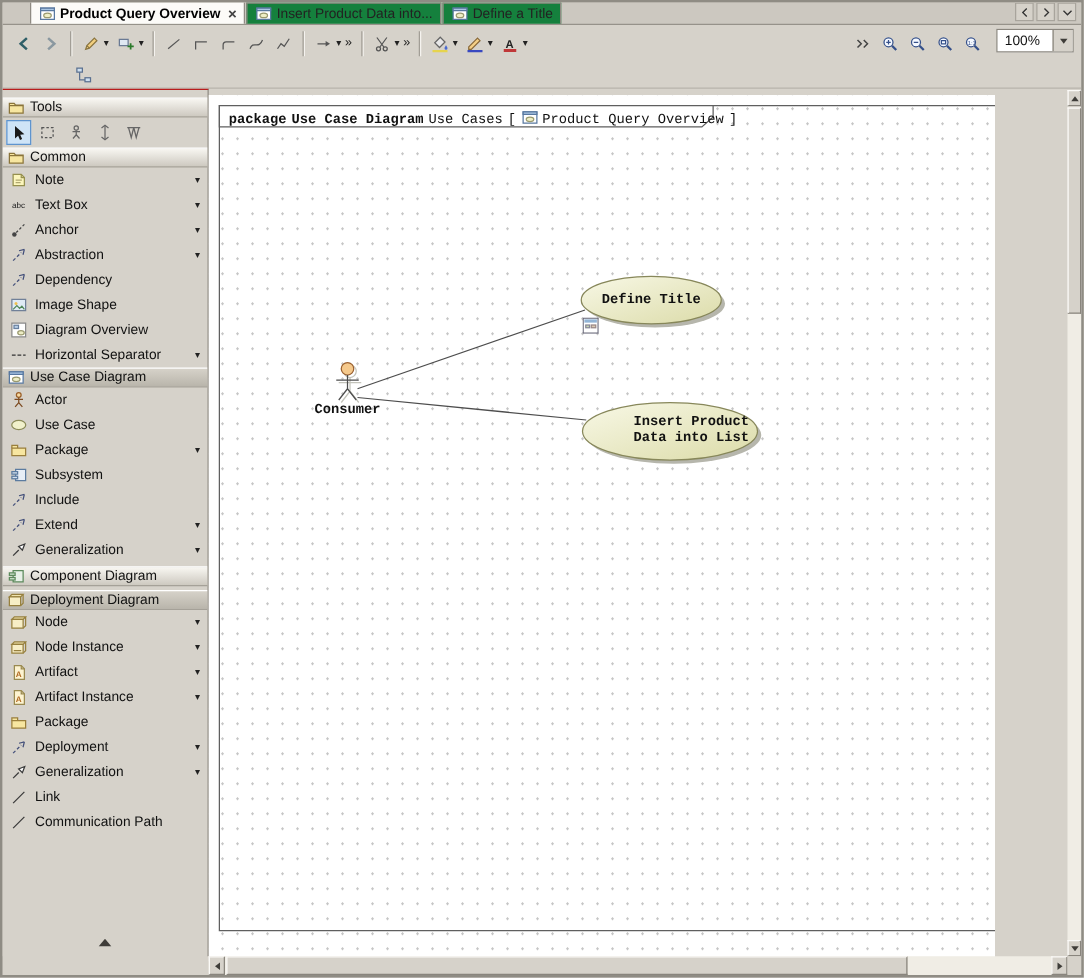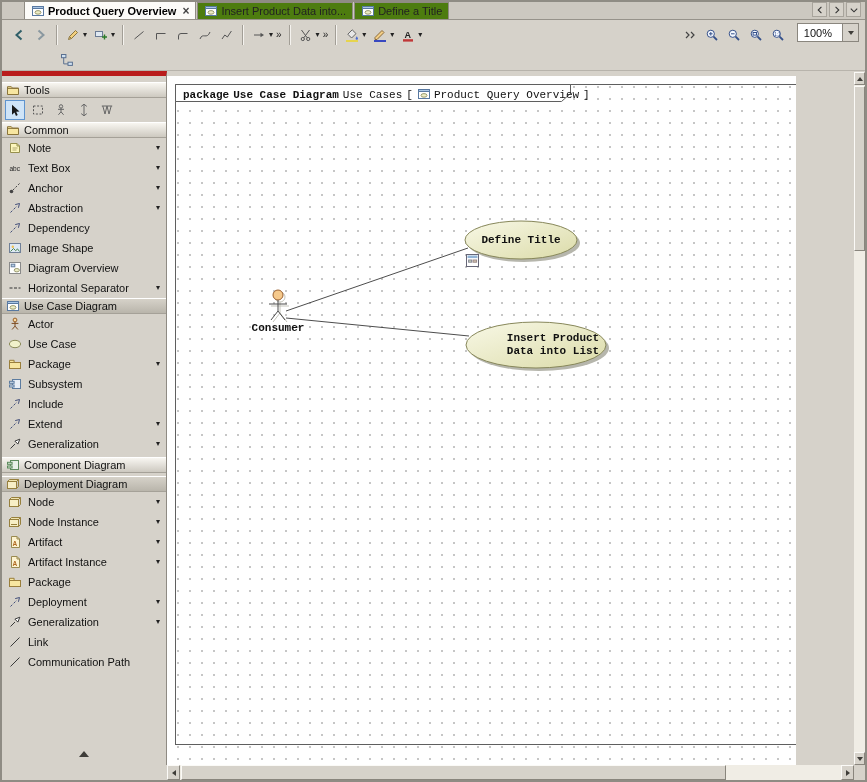--- a/index.html
+++ b/index.html
@@ -3,21 +3,21 @@
 <meta charset="utf-8">
 <style>
 *{box-sizing:border-box;}
 html,body{margin:0;padding:0;background:#9a978f;}
 .app{position:relative;width:867px;height:782px;border:2px solid #8f8c84;background:#d6d2ca;font-family:"Liberation Sans","DejaVu Sans",sans-serif;font-size:11px;color:#111;overflow:hidden;}
 svg{display:block;}
 
 
 .tabbar{position:absolute;left:0;top:0;width:863px;height:18px;background:#ccc8c0;border-bottom:1px solid #96928a;display:flex;align-items:flex-end;padding-left:22px;}
 .tabs{display:flex;align-items:flex-end;height:18px;flex:1;min-width:0;}
-.tab{display:flex;align-items:center;gap:3px;height:17px;padding:0 6px;margin-right:1px;background:#4d7c0f;border:1px solid #8f8b83;border-bottom:none;white-space:nowrap;color:#222;}
+.tab{display:flex;align-items:center;gap:3px;height:17px;padding:0 6px;margin-right:1px;background:#15803d;border:1px solid #8f8b83;border-bottom:none;white-space:nowrap;color:#222;}
 .tab.active{background:#fcfbf8;font-weight:bold;color:#000;height:18px;}
 .icon-slot{display:flex;align-items:center;justify-content:center;}
 .tab .icon-slot{width:14px;height:14px;}
 .tab-close{font-weight:bold;color:#444;font-size:12px;line-height:10px;margin-left:3px;}
 .tabnav{display:flex;align-items:center;gap:2px;padding:0 4px 2px 0;}
 .nav-btn{width:15px;height:15px;display:flex;align-items:center;justify-content:center;background:#d6d2ca;border:1px solid #a8a49c;}
 .nav-btn svg{width:10px;height:10px;}
 
 
 .toolbar{position:absolute;left:0;top:18px;width:863px;height:30px;display:flex;align-items:center;padding:0 6px;}
@@ -27,21 +27,21 @@
 .tb-btn .icon-slot{width:16px;height:16px;}
 .dd{font-size:8px;color:#222;line-height:1;}
 .ovf{font-size:10px;color:#222;line-height:1;margin-left:1px;}
 .tb-sep{width:2px;height:20px;border-left:1px solid #a29e96;border-right:1px solid #f5f3ef;margin:0 4px;}
 .tb-right{margin-left:auto;display:flex;align-items:flex-start;}
 .zoom-combo{display:flex;align-items:center;height:19px;border:1px solid #8a867e;background:#fff;margin-left:8px;}
 .zoom-value{padding:0 10px 0 6px;}
 .zoom-dd{width:16px;height:17px;background:#d6d2ca;border-left:1px solid #8a867e;display:flex;align-items:center;justify-content:center;}
 
 
-.sidebar{position:absolute;left:0;top:69px;width:165px;height:694px;background:#d6d2ca;border-right:1px solid #8f8b83;border-top:5px solid #b91c1c;padding-top:6px;overflow:hidden;}
+.sidebar{position:absolute;left:0;top:69px;width:165px;height:694px;background:#d6d2ca;border-right:1px solid #8f8b83;border-top:1px solid #b91c1c;padding-top:6px;overflow:hidden;}
 .sec-hdr{height:16px;display:flex;align-items:center;gap:4px;padding:0 4px;background:linear-gradient(#f8f6f1,#cdc9c0);border-top:1px solid #fff;border-bottom:1px solid #a5a198;}
 .sec-hdr.selected{background:linear-gradient(#d6d2c9,#b9b5ab);}
 .sec-icon{width:14px;height:14px;}
 .sec-title{white-space:nowrap;}
 .hdr-gap{margin-top:3px;}
 .tools-row{display:flex;align-items:center;gap:3px;height:24px;padding:0 3px;}
 .tool-btn{width:20px;height:20px;display:flex;align-items:center;justify-content:center;border:1px solid transparent;}
 .tool-btn.selected{background:#cfe4f7;border:1px solid #5f94ce;}
 .pal-item{height:20px;display:flex;align-items:center;gap:5px;padding:0 6px 0 5px;}
 .pal-item .icon-slot{width:16px;height:14px;flex:none;}

